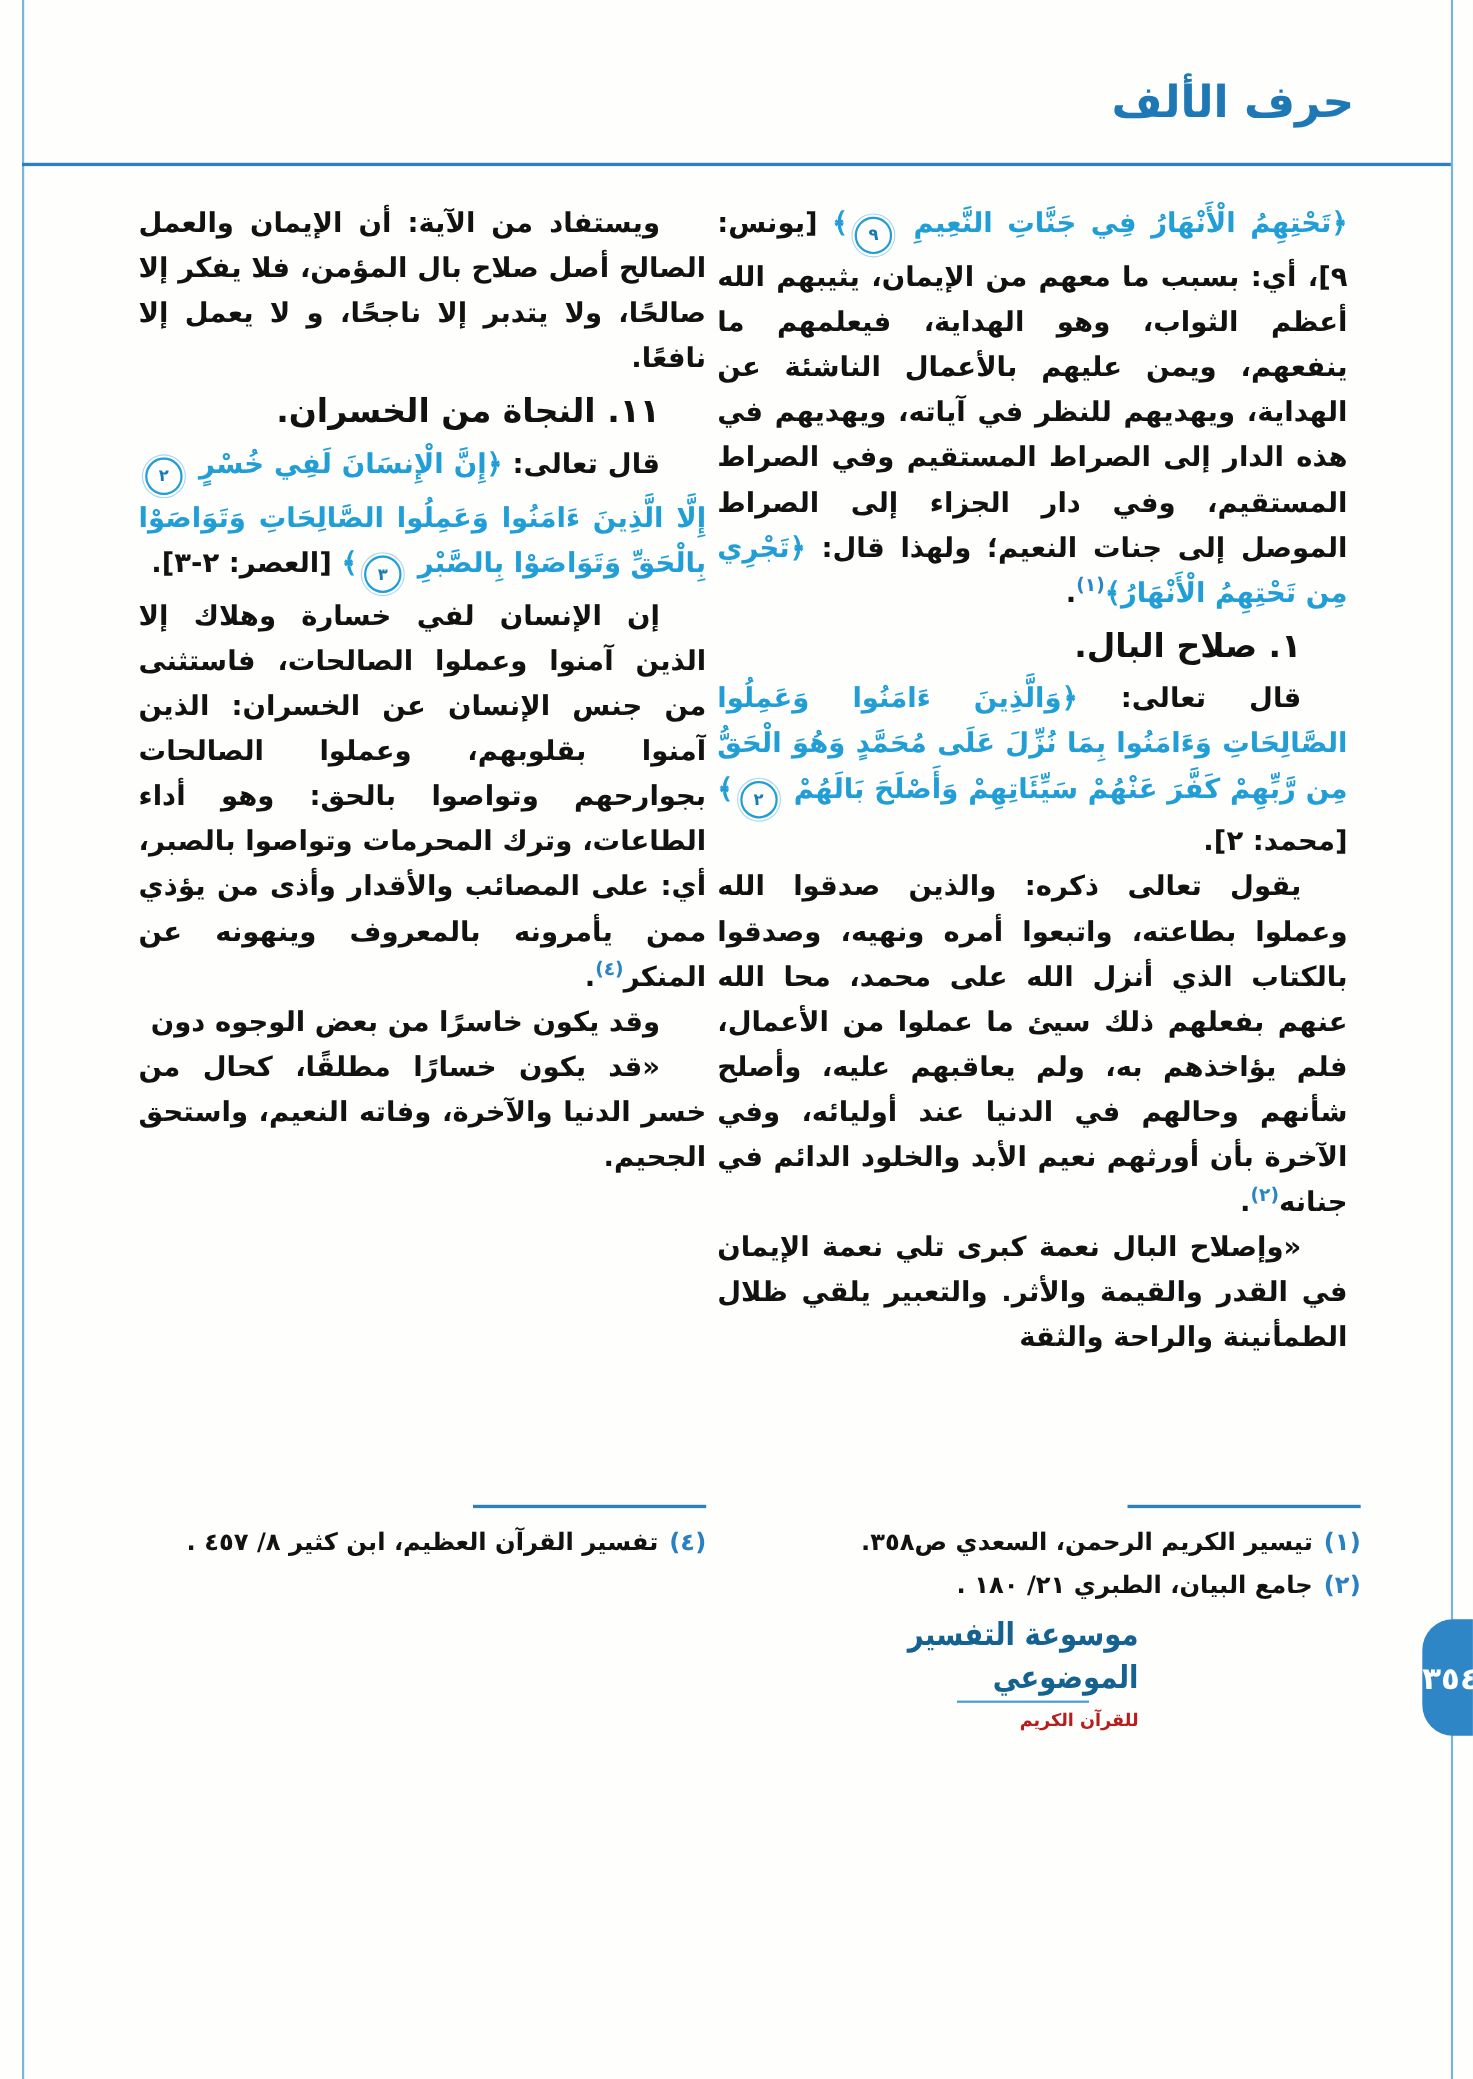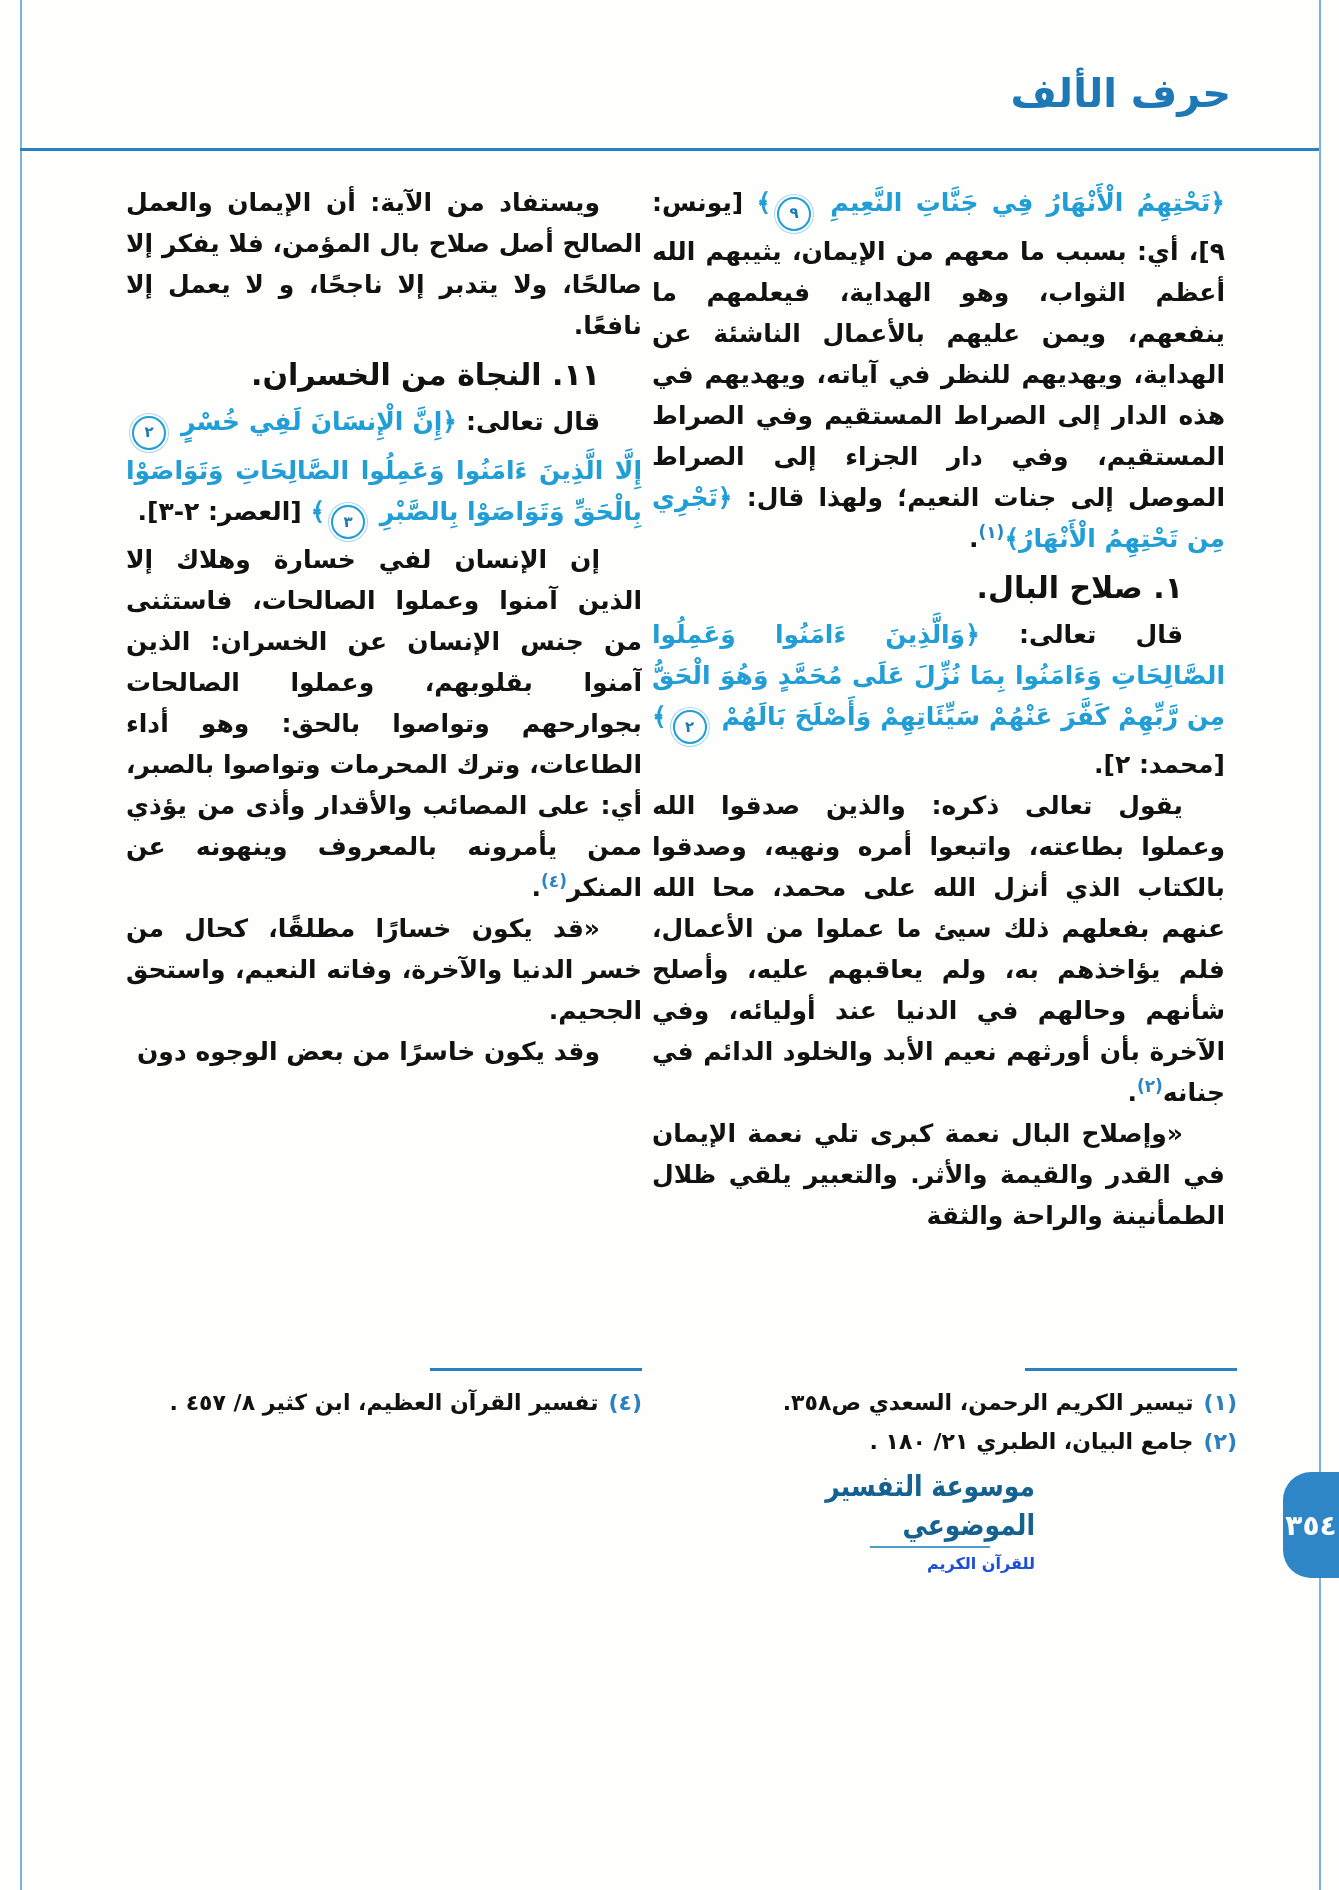--- a/index.html
+++ b/index.html
@@ -63,26 +63,26 @@
 
   .logo{
     position:absolute;top:1472px;right:304px;width:210px;
     text-align:right;
   }
   .logo-line1{
     color:#15618f;font-size:25px;font-weight:bold;
     transform:scaleY(1.15);line-height:34px;
   }
   .logo-orn{width:120px;height:2px;background:#4e9bca;margin:6px auto;}
-  .logo-line2{color:#1d4ed8;font-size:16px;font-weight:bold;}
+  .logo-line2{color:#b91c1c;font-size:16px;font-weight:bold;}
 
   .page-tab{
-    position:absolute;top:1472px;right:0;width:56px;height:106px;
+    position:absolute;top:1472px;right:0;width:46px;height:106px;
     background:#2e86c6;border-radius:28px 0 0 28px;
-    display:flex;align-items:center;justify-content:center;
+    display:flex;align-items:center;justify-content:flex-end;
     color:#ffffff;font-size:28px;font-weight:bold;
   }
 </style>
 </head>
 <body>
 
 <div class="page">
 
   <div class="edge-line left"></div>
   <div class="edge-line right"></div>
@@ -95,22 +95,22 @@
       <p class="para heading"><span class="seg-t">١. صلاح البال.</span></p>
       <p class="para"><span class="seg-t">قال تعالى: </span><span class="seg-q">﴿وَالَّذِينَ ءَامَنُوا وَعَمِلُوا الصَّالِحَاتِ وَءَامَنُوا بِمَا نُزِّلَ عَلَى مُحَمَّدٍ وَهُوَ الْحَقُّ مِن رَّبِّهِمْ كَفَّرَ عَنْهُمْ سَيِّئَاتِهِمْ وَأَصْلَحَ بَالَهُمْ </span><span class="seg-a">٢</span><span class="seg-q">﴾</span><span class="seg-t"> [محمد: ٢].</span></p>
       <p class="para"><span class="seg-t">يقول تعالى ذكره: والذين صدقوا الله وعملوا بطاعته، واتبعوا أمره ونهيه، وصدقوا بالكتاب الذي أنزل الله على محمد، محا الله عنهم بفعلهم ذلك سيئ ما عملوا من الأعمال، فلم يؤاخذهم به، ولم يعاقبهم عليه، وأصلح شأنهم وحالهم في الدنيا عند أوليائه، وفي الآخرة بأن أورثهم نعيم الأبد والخلود الدائم في جنانه</span><span class="seg-f">(٢)</span><span class="seg-t">.</span></p>
       <p class="para"><span class="seg-t">«وإصلاح البال نعمة كبرى تلي نعمة الإيمان في القدر والقيمة والأثر. والتعبير يلقي ظلال الطمأنينة والراحة والثقة</span></p>
     </div>
   <div id="col-left" class="col col-left">
       <p class="para"><span class="seg-t">ويستفاد من الآية: أن الإيمان والعمل الصالح أصل صلاح بال المؤمن، فلا يفكر إلا صالحًا، ولا يتدبر إلا ناجحًا، و لا يعمل إلا نافعًا.</span></p>
       <p class="para heading"><span class="seg-t">١١. النجاة من الخسران.</span></p>
       <p class="para"><span class="seg-t">قال تعالى: </span><span class="seg-q">﴿إِنَّ الْإِنسَانَ لَفِي خُسْرٍ </span><span class="seg-a">٢</span><span class="seg-q"> إِلَّا الَّذِينَ ءَامَنُوا وَعَمِلُوا الصَّالِحَاتِ وَتَوَاصَوْا بِالْحَقِّ وَتَوَاصَوْا بِالصَّبْرِ </span><span class="seg-a">٣</span><span class="seg-q">﴾</span><span class="seg-t"> [العصر: ٢-٣].</span></p>
       <p class="para"><span class="seg-t">إن الإنسان لفي خسارة وهلاك إلا الذين آمنوا وعملوا الصالحات، فاستثنى من جنس الإنسان عن الخسران: الذين آمنوا بقلوبهم، وعملوا الصالحات بجوارحهم وتواصوا بالحق: وهو أداء الطاعات، وترك المحرمات وتواصوا بالصبر، أي: على المصائب والأقدار وأذى من يؤذي ممن يأمرونه بالمعروف وينهونه عن المنكر</span><span class="seg-f">(٤)</span><span class="seg-t">.</span></p>
+      <p class="para"><span class="seg-t">وقد يكون خاسرًا من بعض الوجوه دون</span></p>
       <p class="para"><span class="seg-t">«قد يكون خسارًا مطلقًا، كحال من خسر الدنيا والآخرة، وفاته النعيم، واستحق الجحيم.</span></p>
-      <p class="para"><span class="seg-t">وقد يكون خاسرًا من بعض الوجوه دون</span></p>
     </div>
 
   <div class="fn fn-right">
     <div class="fn-sep"></div>
     <div id="fn-right-list">
         <div class="fn-row"><span class="fn-num">(١)</span><span class="fn-text">تيسير الكريم الرحمن، السعدي ص٣٥٨.</span></div>
         <div class="fn-row"><span class="fn-num">(٢)</span><span class="fn-text">جامع البيان، الطبري ٢١/ ١٨٠ .</span></div>
       </div>
   </div>
 

